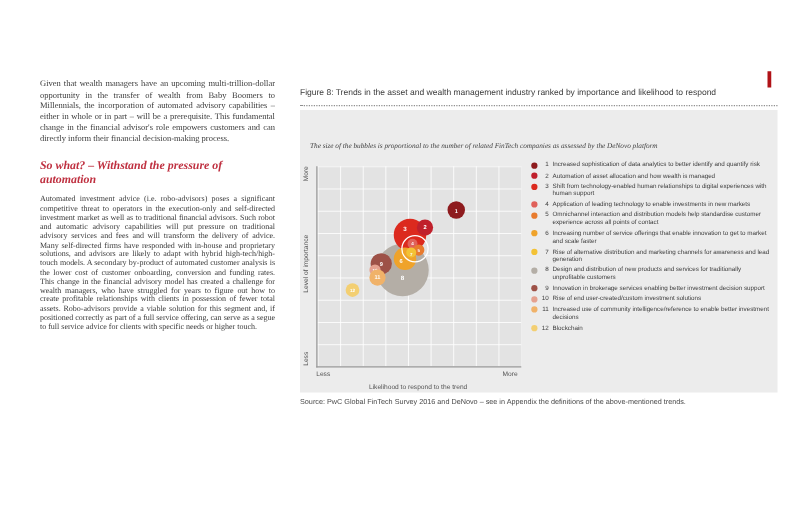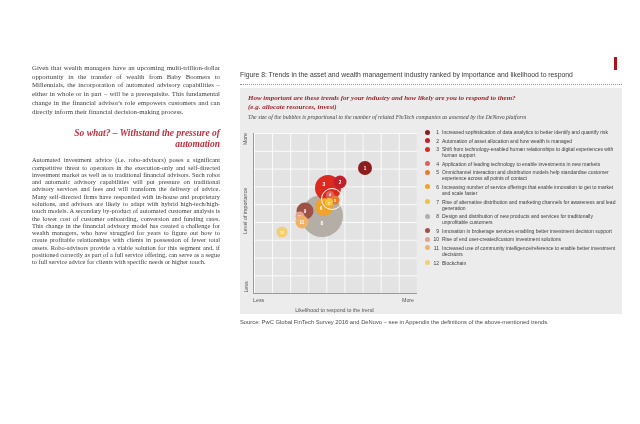--- a/index.html
+++ b/index.html
@@ -3,21 +3,21 @@
 <meta charset="utf-8">
 <style>
   html,body{margin:0;padding:0;background:#fff;}
   .page{position:relative;width:640px;height:424px;background:#ffffff;overflow:hidden;
         font-family:"Liberation Serif",serif;color:#3b3b3b;}
 
   
   .left-col{position:absolute;left:32px;top:64px;width:188px;}
   .para1{font-size:6.8px;line-height:8.7px;text-align:justify;margin:0 0 12px 0;}
   .so-what{font-family:"Liberation Serif",serif;font-style:italic;font-weight:bold;
-           font-size:9.5px;line-height:10.5px;color:#bf3040;margin:0 0 7px 0;text-align:right;}
+           font-size:9.5px;line-height:10.5px;color:#bf3040;margin:0 0 7px 0;}
   .para2{font-size:6.4px;line-height:7.3px;text-align:justify;margin:0;}
 
   
   .red-tick{position:absolute;left:614px;top:57px;width:3px;height:13px;background:#b01217;}
   .fig-title{position:absolute;left:240px;top:71px;width:382px;
              font-family:"Liberation Sans",sans-serif;font-size:6.8px;line-height:8px;color:#3a3a3a;}
   .dotted-rule{position:absolute;left:240px;top:84px;width:382px;border-top:1px dotted #8f8f8f;}
 
   
   .panel{position:absolute;left:240px;top:88px;width:382px;height:226px;background:#ececec;}
@@ -59,22 +59,20 @@
     <p class="para1">Given that wealth managers have an upcoming multi-trillion-dollar opportunity in the transfer of wealth from Baby Boomers to Millennials, the incorporation of automated advisory capabilities – either in whole or in part – will be a prerequisite. This fundamental change in the financial advisor's role empowers customers and can directly inform their financial decision-making process.</p>
     <h2 class="so-what">So what? – Withstand the pressure of automation</h2>
     <p class="para2">Automated investment advice (i.e. robo-advisors) poses a significant competitive threat to operators in the execution-only and self-directed investment market as well as to traditional financial advisors. Such robot and automatic advisory capabilities will put pressure on traditional advisory services and fees and will transform the delivery of advice. Many self-directed firms have responded with in-house and proprietary solutions, and advisors are likely to adapt with hybrid high-tech/high-touch models. A secondary by-product of automated customer analysis is the lower cost of customer onboarding, conversion and funding rates. This change in the financial advisory model has created a challenge for wealth managers, who have struggled for years to figure out how to create profitable relationships with clients in possession of fewer total assets. Robo-advisors provide a viable solution for this segment and, if positioned correctly as part of a full service offering, can serve as a segue to full service advice for clients with specific needs or higher touch.</p>
   </div>
 
   <div class="red-tick"></div>
   <div class="fig-title">Figure 8: Trends in the asset and wealth management industry ranked by importance and likelihood to respond</div>
   <div class="dotted-rule"></div>
 
   <div class="panel">
-    <div class="question">How important are these trends for your industry and how likely are you to respond to them?
-(e.g. allocate resources, invest)</div>
     <div class="size-note">The size of the bubbles is proportional to the number of related FinTech companies as assessed by the DeNovo platform</div>
 
     <div class="plot" id="plot">
         <div class="bubble" style="left: 41.7%; top: 51.9%; width: 42px; height: 42px; z-index: 1; background: rgb(180, 174, 166);">
           <span style="font-size: 5px; transform: translate(0px, 7px);">8</span>
         </div>
         <div class="bubble" style="left: 45.4%; top: 34.4%; width: 26px; height: 26px; z-index: 2; background: rgb(220, 42, 30);">
           <span style="font-size: 5px; transform: translate(-4px, -4px);">3</span>
         </div>
         <div class="bubble" style="left: 68.1%; top: 21.9%; width: 14px; height: 14px; z-index: 2; background: rgb(142, 27, 30);">

